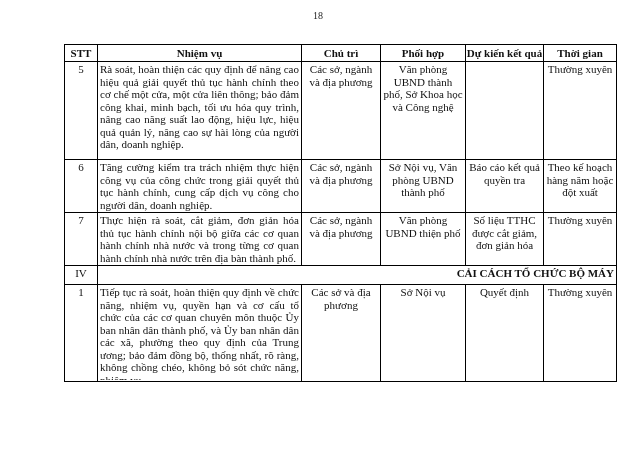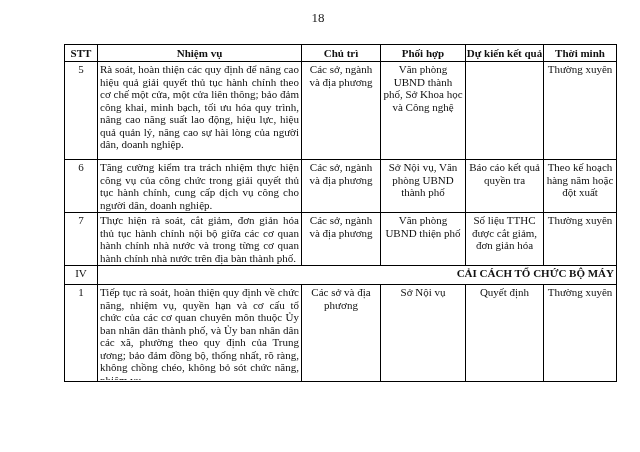--- a/index.html
+++ b/index.html
@@ -15,21 +15,21 @@
     font-family: "Liberation Serif", "DejaVu Serif", serif;
     color: #111111;
     overflow: hidden;
   }
   .page-number {
     position: absolute;
     top: 10px;
     left: 0;
     width: 636px;
     text-align: center;
-    font-size: 13px;
+    font-size: 10px;
     color: #222222;
   }
   .table-wrap {
     position: absolute;
     left: 64px;
     top: 44px;
     width: 553px;
     height: 361px;
     overflow: hidden;
   }
@@ -101,21 +101,21 @@
         <col class="col-time">
       </colgroup>
 
       <tbody>
           <tr class="r-head">
         <th>STT</th>
         <th>Nhiệm vụ</th>
         <th>Chủ trì</th>
         <th>Phối hợp</th>
         <th class="th-result">Dự kiến kết quả</th>
-        <th>Thời minh</th>
+        <th>Thời gian</th>
       </tr>
 
 
       <tr class="r-5">
         <td class="cell-stt">5</td>
         <td class="cell-task">Rà soát, hoàn thiện các quy định để nâng cao hiệu quả giải quyết thủ tục hành chính theo cơ chế một cửa, một cửa liên thông; bảo đảm công khai, minh bạch, tối ưu hóa quy trình, nâng cao năng suất lao động, hiệu lực, hiệu quả quản lý, nâng cao sự hài lòng của người dân, doanh nghiệp.</td>
         <td class="cell-center">Các sở, ngành và địa phương</td>
         <td class="cell-center">Văn phòng UBND thành phố, Sở Khoa học và Công nghệ</td>
         <td class="cell-center"></td>
         <td class="cell-center">Thường xuyên</td>

